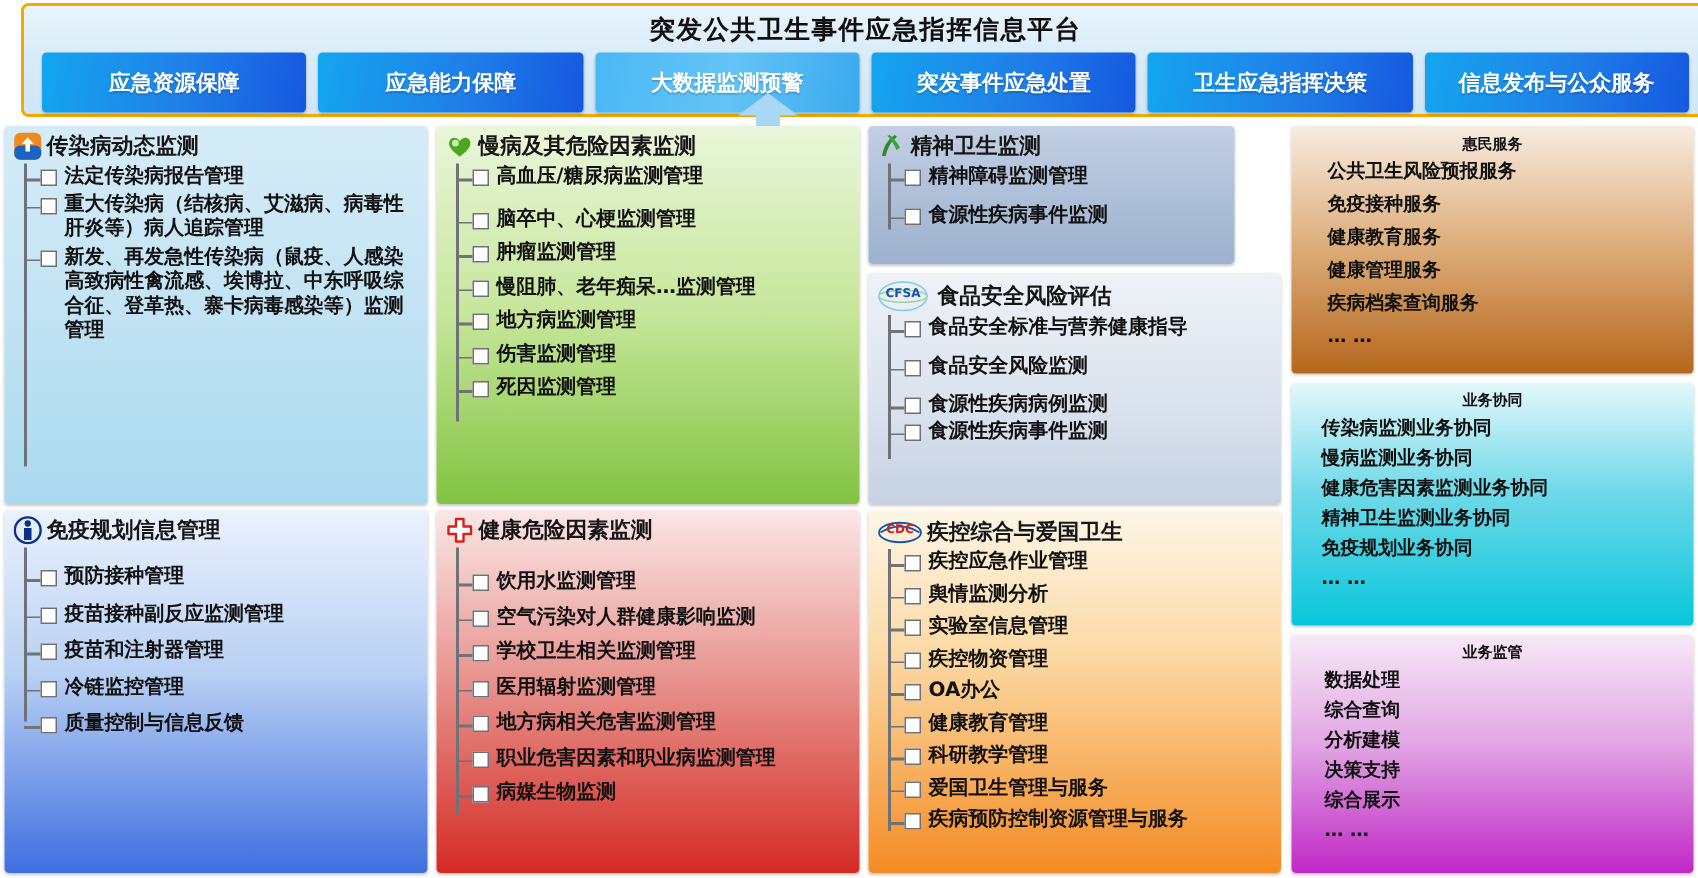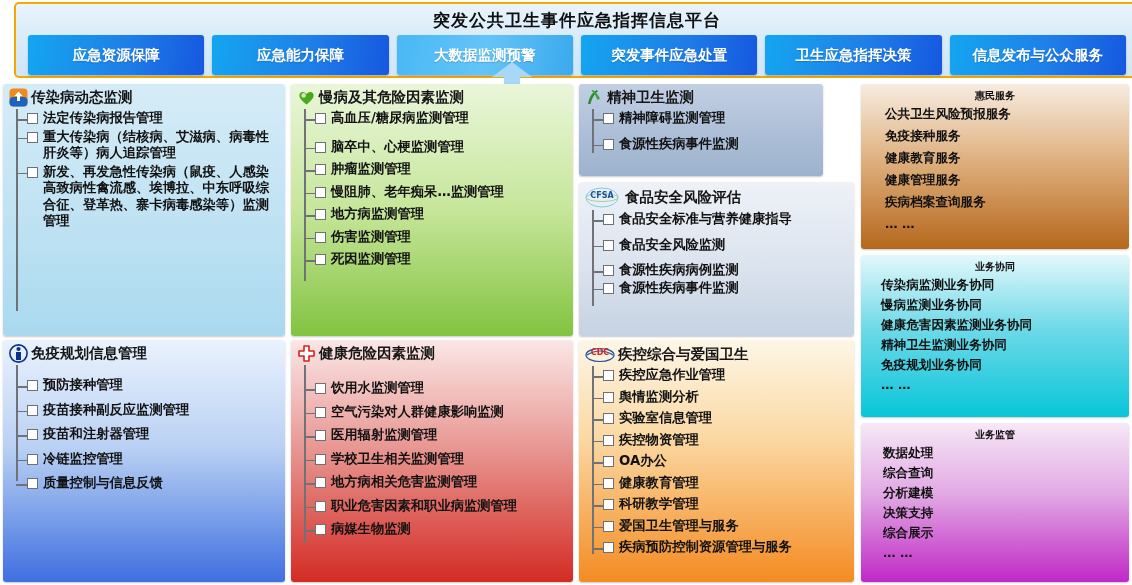--- a/index.html
+++ b/index.html
@@ -274,26 +274,26 @@
           <span class="node-label">饮用水监测管理</span>
         </div>
         <div class="node" style="margin-bottom:7px;">
           <span class="branch"></span>
           <span class="cb"></span>
           <span class="node-label">空气污染对人群健康影响监测</span>
         </div>
         <div class="node" style="margin-bottom:7px;">
           <span class="branch"></span>
           <span class="cb"></span>
+          <span class="node-label">学校卫生相关监测管理</span>
+        </div>
+        <div class="node" style="margin-bottom:7px;">
+          <span class="branch"></span>
+          <span class="cb"></span>
           <span class="node-label">医用辐射监测管理</span>
-        </div>
-        <div class="node" style="margin-bottom:7px;">
-          <span class="branch"></span>
-          <span class="cb"></span>
-          <span class="node-label">学校卫生相关监测管理</span>
         </div>
         <div class="node" style="margin-bottom:7px;">
           <span class="branch"></span>
           <span class="cb"></span>
           <span class="node-label">地方病相关危害监测管理</span>
         </div>
         <div class="node" style="margin-bottom:7px;">
           <span class="branch"></span>
           <span class="cb"></span>
           <span class="node-label">职业危害因素和职业病监测管理</span>

